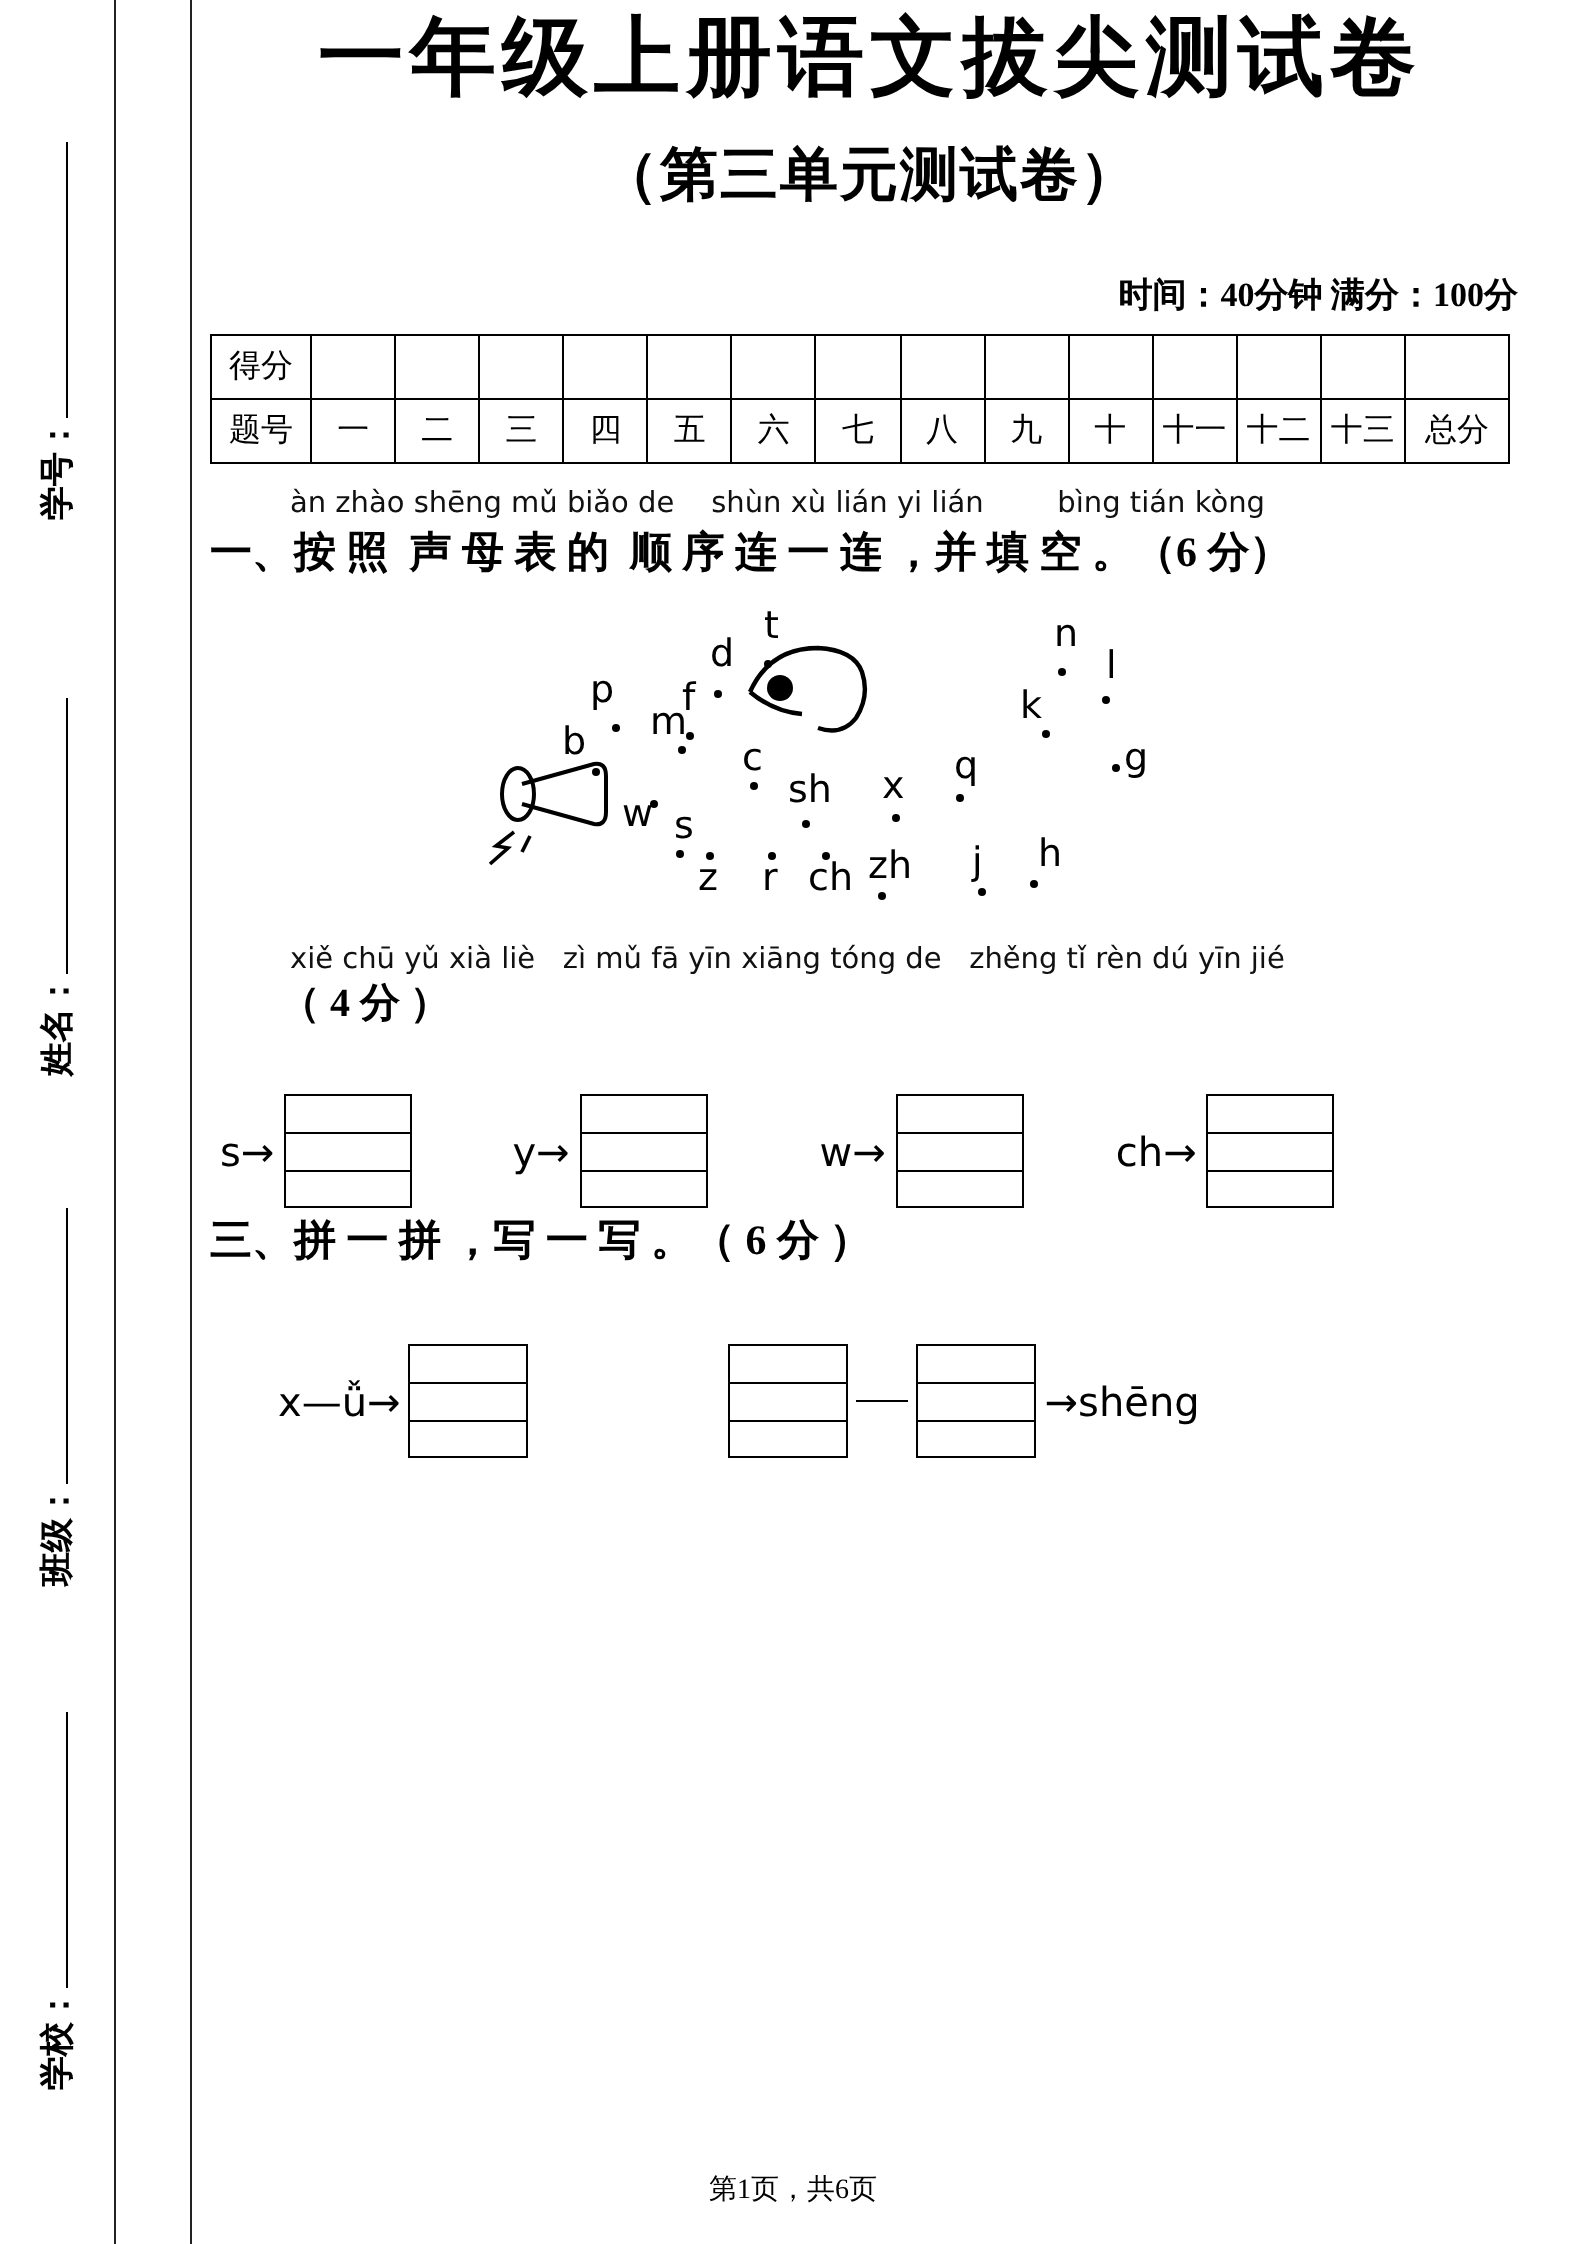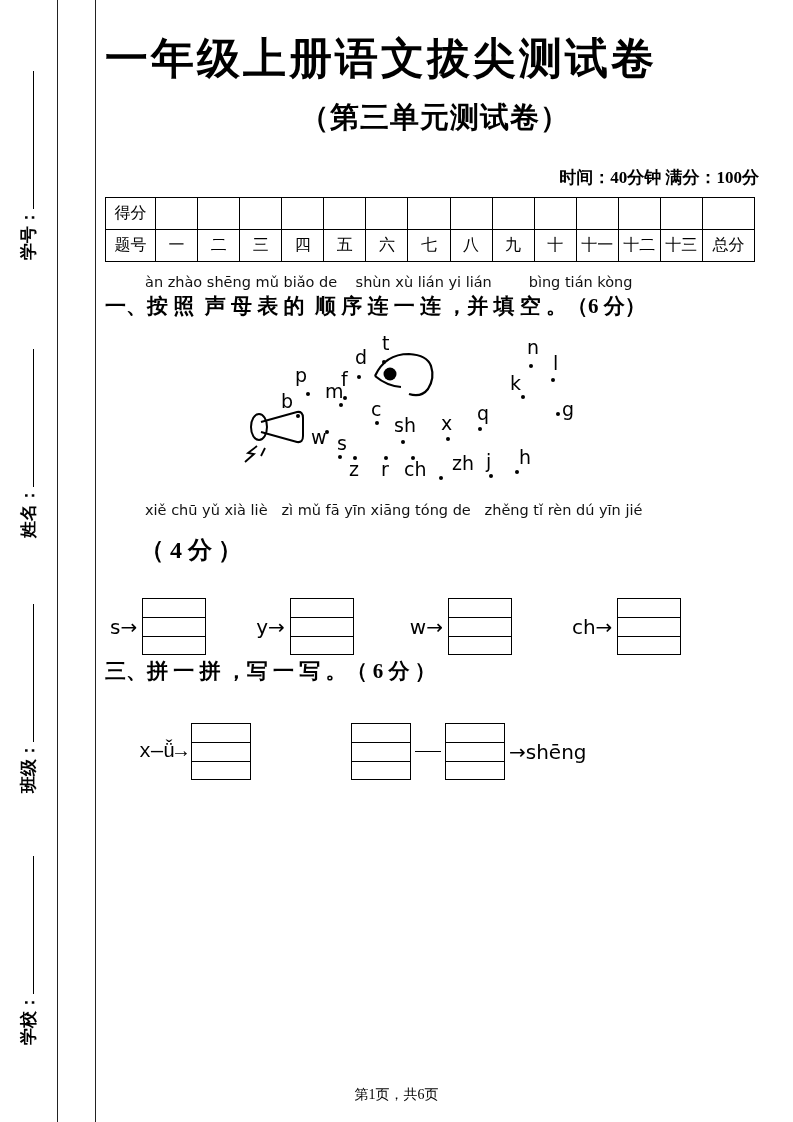--- a/index.html
+++ b/index.html
@@ -15,21 +15,21 @@
 
   
   .side-field { position:absolute; left:-75px; width:210px; height:26px;
     transform:rotate(-90deg); font-size:17px; font-weight:bold; white-space:nowrap; }
   .side-field .side-line { display:inline-block; width:138px; height:14px;
     border-bottom:1.2px solid #000; vertical-align:baseline; }
   .f1 { top:142px; } .f2 { top:420px; } .f3 { top:675px; } .f4 { top:927px; }
 
   .content { position:absolute; left:105px; top:0; width:660px; }
 
-  .title { margin-top:30px; font-size:43px; font-weight:bold; letter-spacing:3px; }
+  .title { text-align:center; font-size:43px; font-weight:bold; letter-spacing:3px; }
   .subtitle { margin-top:10px; text-align:center; font-size:29px; font-weight:bold; letter-spacing:1px; }
   .meta { margin-top:28px; text-align:right; font-size:17px; font-weight:bold; padding-right:6px; }
 
   .score-table { border-collapse:collapse; margin-top:8px; width:650px; table-layout:fixed; }
   .score-table td { border:1px solid #000; height:32px; text-align:center; font-size:16px; overflow:hidden; }
 
   .pinyin-line { margin-top:12px; margin-left:40px; font-family:"DejaVu Sans", sans-serif;
     font-size:14.5px; white-space:pre; color:#111; }
   .heading { margin-top:2px; font-size:21px; font-weight:bold; white-space:pre; }
 
@@ -38,28 +38,28 @@
   .dot { position:absolute; width:4px; height:4px; background:#000; border-radius:50%; }
   .doodle { position:absolute; }
   .doodle-eye { left:262px; top:18px; }
   .doodle-horn { left:136px; top:76px; }
 
   .result-row { display:flex; align-items:center; margin-top:30px; margin-left:35px; font-size:19px; }
   .result-grid { border-collapse:collapse; margin-left:10px; }
   .result-grid td { border:1px solid #000; width:59px; height:28px; }
   .result-suffix { align-self:flex-end; margin-left:6px; }
 
-  .score-note { margin-top:16px; margin-left:35px; font-size:24px; font-weight:bold; }
+  .score-note { margin-top:0; margin-left:35px; font-size:20px; font-weight:bold; }
 
   .syllable-row { display:flex; align-items:center; margin-top:32px; }
   .sy-group { display:flex; align-items:center; }
   .sy-group:nth-child(1) { margin-left:5px; }
   .sy-group:nth-child(2) { margin-left:50px; }
   .sy-group:nth-child(3) { margin-left:56px; }
-  .sy-group:nth-child(4) { margin-left:60px;justify-content:space-between; }
+  .sy-group:nth-child(4) { margin-left:46px;justify-content:space-between; }
   .sy-label { font-family:"DejaVu Sans", sans-serif; font-size:20px; margin-right:5px; }
 
   .pbox { width:60px; height:57px; border:1.5px solid #000; flex:0 0 auto;
     background-image:linear-gradient(#000,#000),linear-gradient(#000,#000);
     background-repeat:no-repeat; background-size:100% 1px;
     background-position:0 18px, 0 37px; }
   .pbox.wide { width:64px; }
 
   .spell-row { display:flex; align-items:center; }
   .spell-row1 { margin-top:20px; }
@@ -198,21 +198,21 @@
         <span class="letter" style="left: 206px; top: 98px;">w</span>
         <span class="dot" style="left: 220px; top: 100px;"></span>
         <span class="letter" style="left: 232px; top: 104px;">s</span>
         <span class="dot" style="left: 233px; top: 125px;"></span>
         <span class="letter" style="left: 244px; top: 130px;">z</span>
         <span class="dot" style="left: 248px; top: 126px;"></span>
         <span class="letter" style="left: 276px; top: 130px;">r</span>
         <span class="dot" style="left: 279px; top: 126px;"></span>
         <span class="letter" style="left: 299px; top: 130px;">ch</span>
         <span class="dot" style="left: 306px; top: 126px;"></span>
-        <span class="letter" style="left: 347px; top: 124px;">zh</span>
+        <span class="letter" style="left: 329px; top: 124px;">zh</span>
         <span class="dot" style="left: 334px; top: 146px;"></span>
         <span class="letter" style="left: 381px; top: 122px;">j</span>
         <span class="dot" style="left: 384px; top: 144px;"></span>
         <span class="letter" style="left: 414px; top: 118px;">h</span>
         <span class="dot" style="left: 410px; top: 140px;"></span>
       </div>
 
 
     <div class="pinyin-line">xiě chū yǔ xià liè   zì mǔ fā yīn xiāng tóng de   zhěng tǐ rèn dú yīn jié</div>
     <div class="score-note">（ 4 分 ）</div>
@@ -232,21 +232,21 @@
         </div>
         <div class="sy-group">
           <span class="sy-label">ch→</span>
           <div class="pbox wide"></div>
         </div>
       </div>
 
     <div class="heading">三、拼 一 拼 ，写 一 写 。（ 6 分 ）</div>
 
     <div class="spell-row spell-row2" id="spell-row-2">
-        <span class="spell-text" style="margin-left: 34px; font-family: Liberation Mono, monospace;">x—ǚ→</span>
+        <span class="spell-text" style="margin-left: 34px;">x—ǚ→</span>
         <div class="pbox" style="margin-left: 4px;"></div>
         <div class="pbox" style="margin-left: 100px;"></div>
         <span class="dash" style="margin-left: 4px;"></span>
         <div class="pbox" style="margin-left: 4px;"></div>
         <span class="spell-text" style="margin-left: 4px;">→shēng</span>
       </div>
 
   </div>
 
   <div class="footer">第1页，共6页</div>

